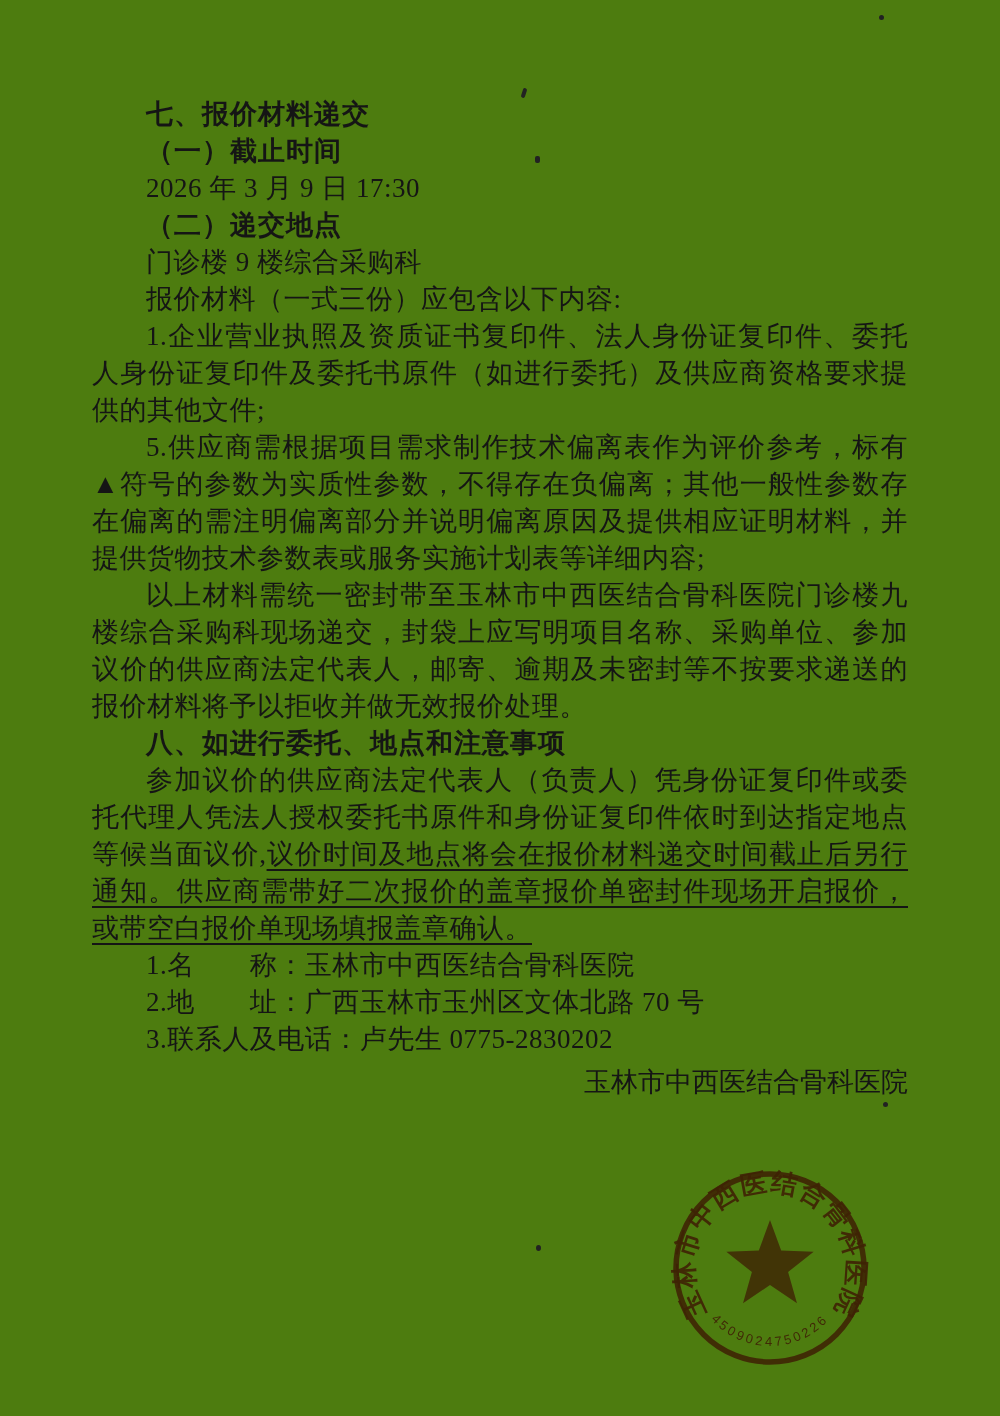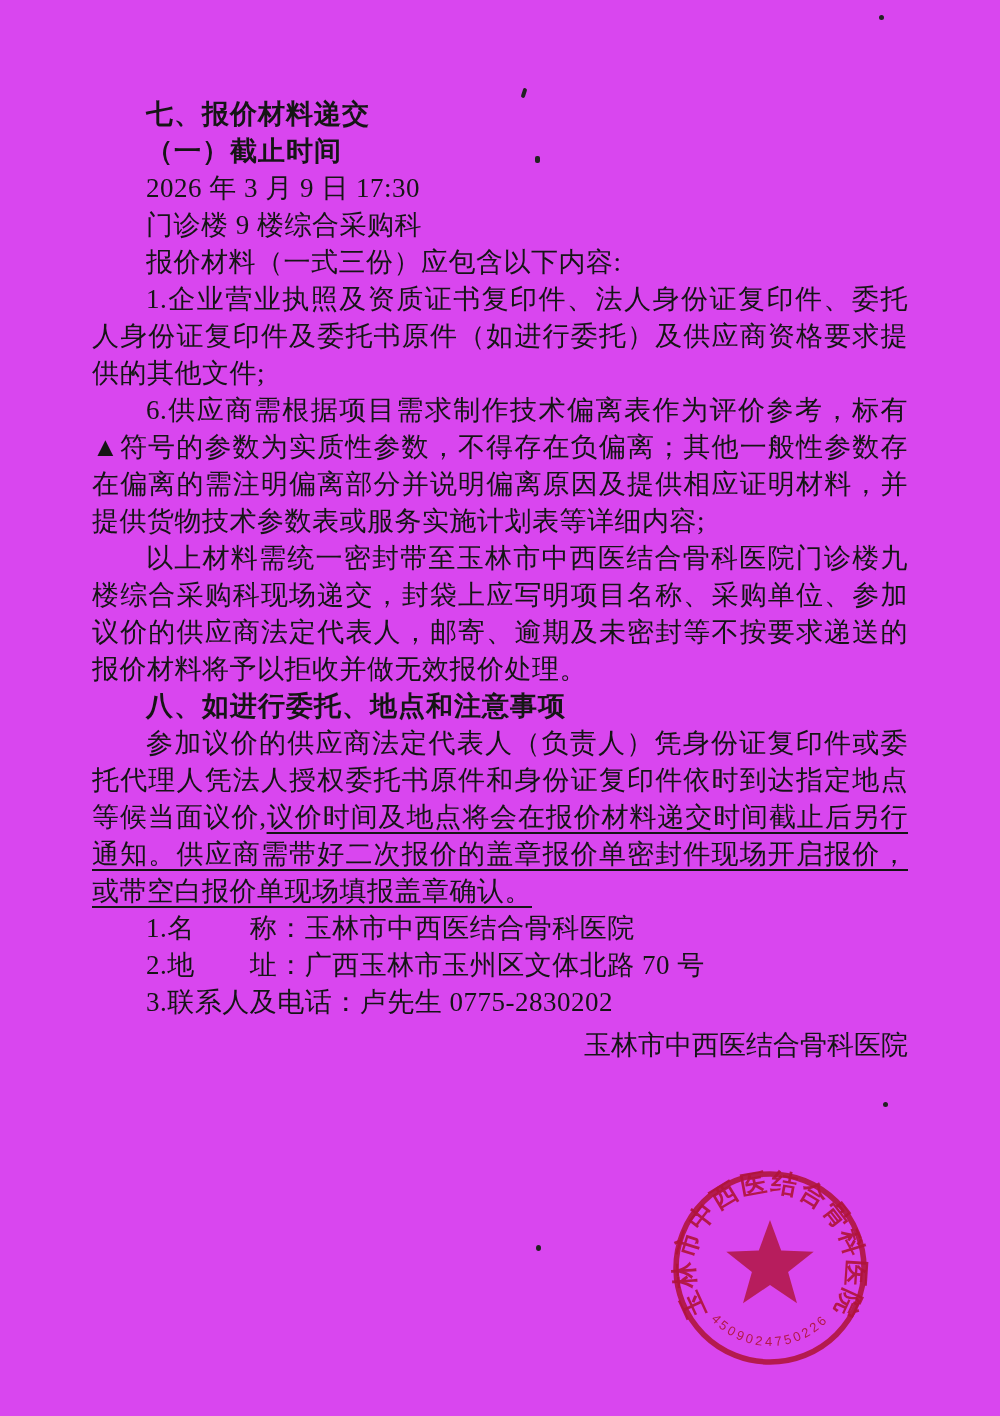--- a/index.html
+++ b/index.html
@@ -5,21 +5,21 @@
   :root{
     --seal-color:#c9342b;
     --ink:#151515;
   }
   *{box-sizing:border-box;}
   html,body{margin:0;padding:0;background:#ffffff;}
   .page{
     position:relative;
     width:1000px;
     height:1416px;
-    background:#d946ef;
+    background:#4d7c0f;
     overflow:hidden;
     font-family:"Liberation Serif","DejaVu Serif",serif;
     color:var(--ink);
   }
   .doc{
     position:absolute;
     left:92px;
     top:96px;
     width:816px;
     font-size:27px;
@@ -100,24 +100,25 @@
 </head>
 <body>
 
 <div class="page">
 
   <div class="doc">
 
     <p class="head">七、报价材料递交</p>
     <p class="head">（一）截止时间</p>
     <p class="para">2026 年 3 月 9 日 17:30</p>
+    <p class="head">（二）递交地点</p>
     <p class="para">门诊楼 9 楼综合采购科</p>
     <p class="para">报价材料（一式三份）应包含以下内容:</p>
     <p class="para">1.企业营业执照及资质证书复印件、法人身份证复印件、委托人身份证复印件及委托书原件（如进行委托）及供应商资格要求提供的其他文件;</p>
-    <p class="para">6.供应商需根据项目需求制作技术偏离表作为评价参考，标有▲符号的参数为实质性参数，不得存在负偏离；其他一般性参数存在偏离的需注明偏离部分并说明偏离原因及提供相应证明材料，并提供货物技术参数表或服务实施计划表等详细内容;</p>
+    <p class="para">5.供应商需根据项目需求制作技术偏离表作为评价参考，标有▲符号的参数为实质性参数，不得存在负偏离；其他一般性参数存在偏离的需注明偏离部分并说明偏离原因及提供相应证明材料，并提供货物技术参数表或服务实施计划表等详细内容;</p>
     <p class="para">以上材料需统一密封带至玉林市中西医结合骨科医院门诊楼九楼综合采购科现场递交，封袋上应写明项目名称、采购单位、参加议价的供应商法定代表人，邮寄、逾期及未密封等不按要求递送的报价材料将予以拒收并做无效报价处理。</p>
     <p class="head">八、如进行委托、地点和注意事项</p>
     <p class="para">
       <span>参加议价的供应商法定代表人（负责人）凭身份证复印件或委托代理人凭法人授权委托书原件和身份证复印件依时到达指定地点等候当面议价,</span><span class="u">议价时间及地点将会在报价材料递交时间截止后另行通知。供应商需带好二次报价的盖章报价单密封件现场开启报价，或带空白报价单现场填报盖章确认。</span>
     </p>
     <p class="para">1.名　　称：玉林市中西医结合骨科医院</p>
     <p class="para">2.地　　址：广西玉林市玉州区文体北路 70 号</p>
     <p class="para">3.联系人及电话：卢先生 0775-2830202</p>
 
     <div class="signature">

